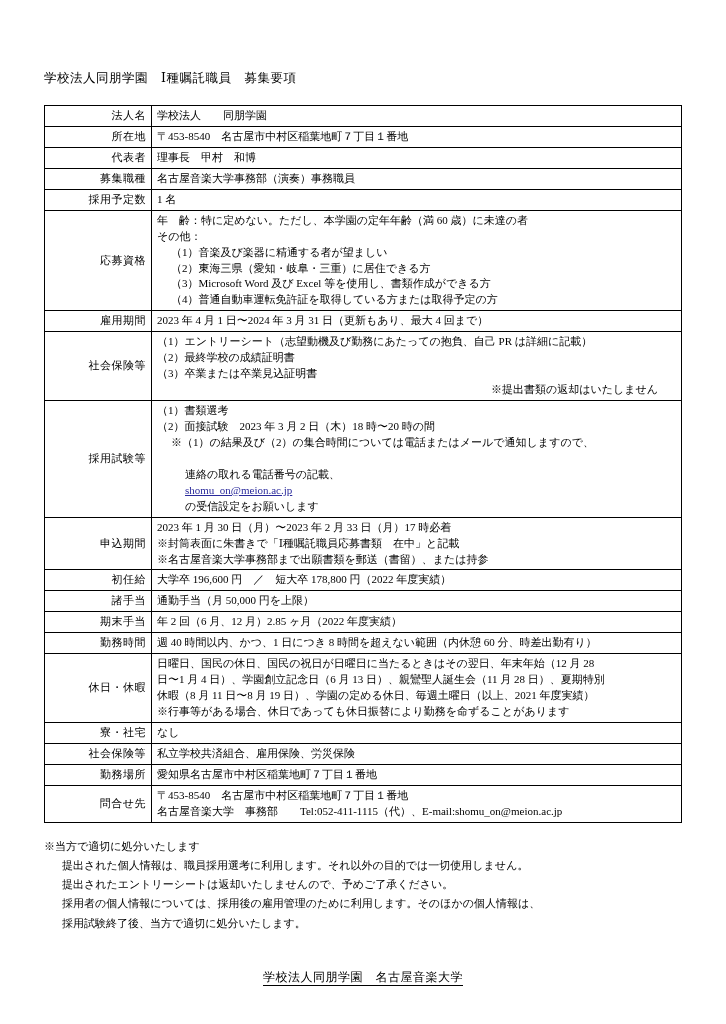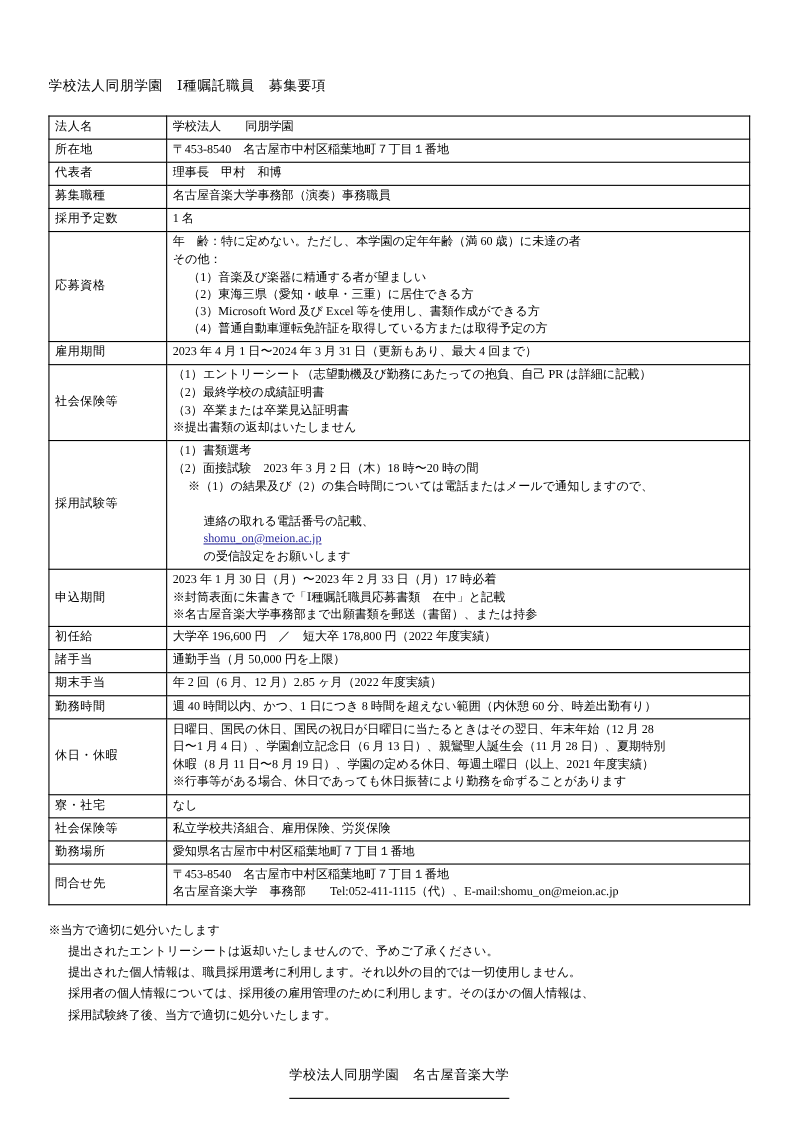--- a/index.html
+++ b/index.html
@@ -38,21 +38,21 @@
   }
   table.main td {
     border: 1px solid #000000;
     padding: 2px 5px;
     vertical-align: middle;
     font-size: 11px;
     line-height: 1.45;
   }
   td.label {
     width: 96px;
-    text-align: left;
+    text-align: right;
     white-space: nowrap;
     letter-spacing: 0.5px;
   }
   td.value {
     text-align: left;
   }
   .ind1 {
     display: block;
     padding-left: 0px;
   }
@@ -61,20 +61,21 @@
     padding-left: 14px;
     text-indent: 0;
   }
   .ind3 {
     display: block;
     padding-left: 28px;
     margin-top: 16px;
   }
   .ind-right {
     display: block;
+    text-align: right;
     padding-right: 18px;
   }
   .nowrapline { white-space: nowrap; }
   .underline-link {
     text-decoration: underline;
     color: #2a2a9c;
   }
   .notes {
     width: 638px;
     margin: 14px auto 0 auto;
@@ -90,21 +91,21 @@
   }
   .footer {
     width: 638px;
     margin: 36px auto 0 auto;
     text-align: center;
     font-size: 12px;
     letter-spacing: 0.5px;
   }
   .footer span {
     border-bottom: 1px solid #000000;
-    padding-bottom: 14px;
+    padding-bottom: 1px;
   }
   .value-block span { display: block; }
 </style>
 </head>
 <body>
 
 <div class="page">
 
   <div class="doc-title">学校法人同朋学園　Ⅰ種嘱託職員　募集要項</div>
 
@@ -222,22 +223,22 @@
         <td class="value value-block">
           <span class="ind1">〒453-8540　名古屋市中村区稲葉地町７丁目１番地</span>
           <span class="ind1">名古屋音楽大学　事務部　　Tel:052-411-1115（代）、E-mail:shomu_on@meion.ac.jp</span>
         </td>
       </tr>
     </tbody>
   </table>
 
   <div class="notes">
     <span class="n-head">※当方で適切に処分いたします</span>
+    <span class="n-line">提出された個人情報は、職員採用選考に利用します。それ以外の目的では一切使用しません。</span>
     <span class="n-line">提出されたエントリーシートは返却いたしませんので、予めご了承ください。</span>
-    <span class="n-line">提出された個人情報は、職員採用選考に利用します。それ以外の目的では一切使用しません。</span>
     <span class="n-line">採用者の個人情報については、採用後の雇用管理のために利用します。そのほかの個人情報は、</span>
     <span class="n-line">採用試験終了後、当方で適切に処分いたします。</span>
   </div>
 
   <div class="footer">
     <span>学校法人同朋学園　名古屋音楽大学</span>
   </div>
 
 </div>
 

